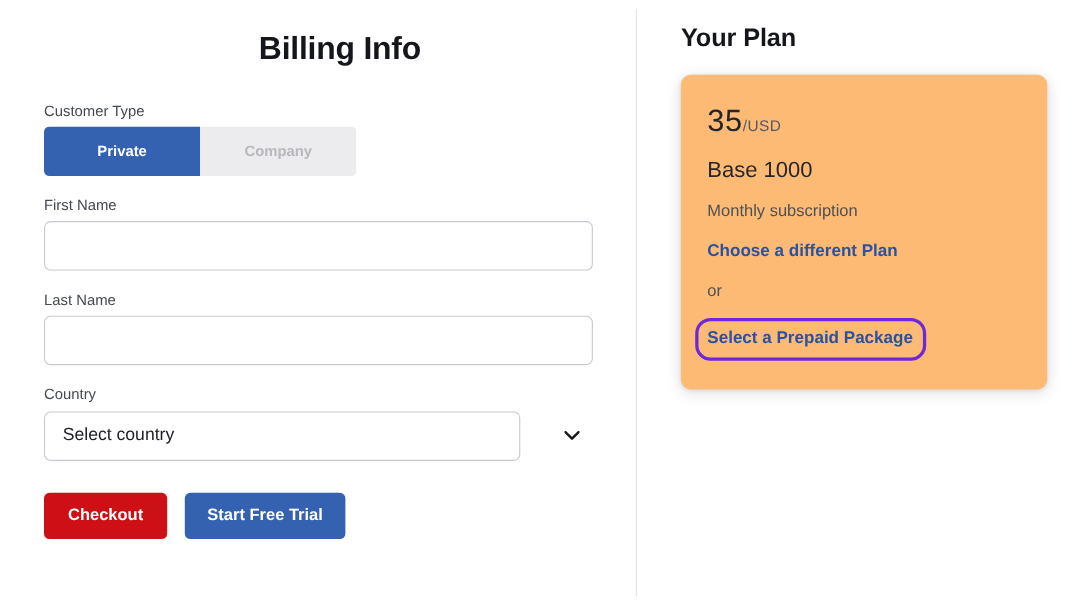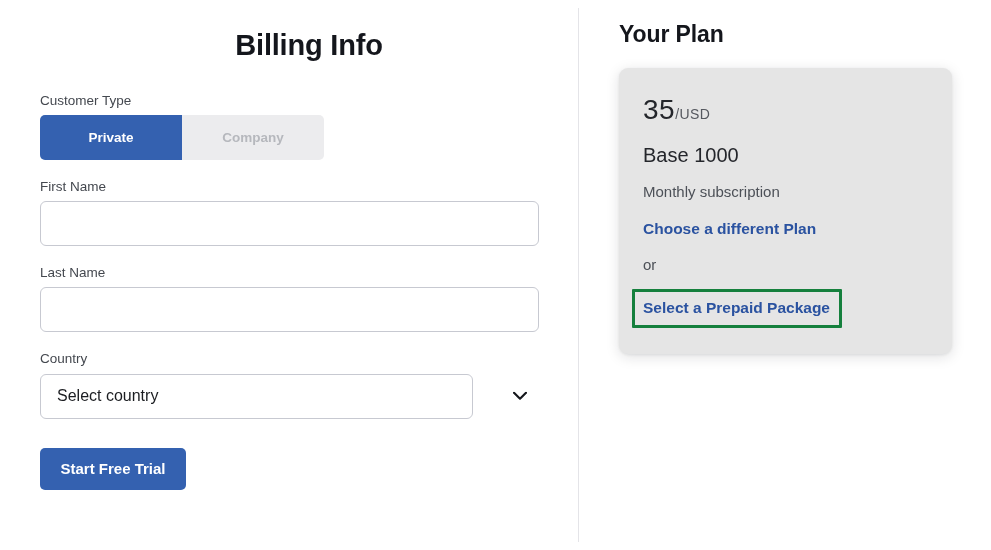--- a/index.html
+++ b/index.html
@@ -154,21 +154,21 @@
     font-size: 23px;
     font-weight: bold;
     letter-spacing: -0.1px;
     color: #14161c;
     margin: 0 0 21px 0;
     line-height: 1.1;
   }
   .plan-card {
     width: 333px;
     border-radius: 9px;
-    background: #e5e5e5;
+    background: #fdba74;
     box-shadow: 0 3px 14px rgba(20,22,28,0.13), 0 1px 3px rgba(20,22,28,0.07);
     padding: 28px 16px 26px 24px;
   }
   .plan-price {
     margin: 0 0 20px 0;
     line-height: 1;
     white-space: nowrap;
   }
   .plan-price .amount {
     font-size: 28px;
@@ -202,22 +202,22 @@
     line-height: 1.1;
   }
   .plan-or {
     font-size: 15px;
     color: #4c5057;
     margin: 19px 0 16px 0;
     line-height: 1.1;
   }
   .highlight-box {
     display: inline-block;
-    border: 3px solid #15803d;
-    border-radius: 1px;
+    border: 3px solid #6d28d9;
+    border-radius: 14px;
     padding: 7px 9px 8px 8px;
     margin-left: -11px;
   }
 </style>
 </head>
 <body>
 
 <div class="page">
 
   <div class="col-left">
@@ -250,20 +250,21 @@
         </div>
         <span class="select-chevron">
           <svg width="14" height="9" viewBox="0 0 14 9" xmlns="http://www.w3.org/2000/svg">
             <path d="M1 1.3 L7 7.2 L13 1.3" fill="none" stroke="#16181d" stroke-width="2.2" stroke-linecap="round" stroke-linejoin="round"></path>
           </svg>
         </span>
       </div>
     </div>
 
     <div class="btn-row">
+      <button class="btn btn-checkout">Checkout</button>
       <button class="btn btn-trial">Start Free Trial</button>
     </div>
 
   </div>
 
   <div class="divider"></div>
 
   <div class="col-right">
 
     <h2 class="panel-title">Your Plan</h2>

